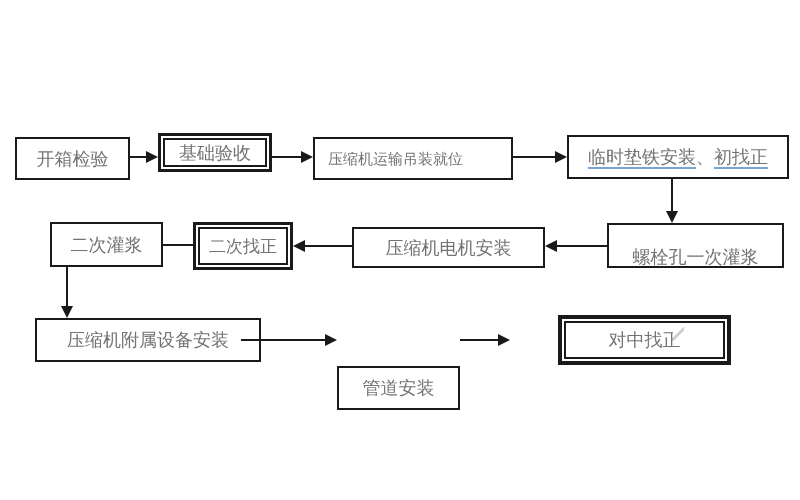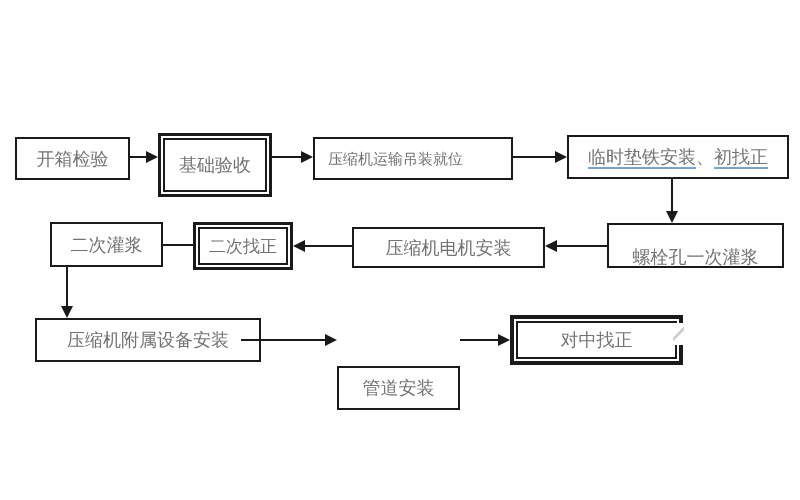--- a/index.html
+++ b/index.html
@@ -23,21 +23,21 @@
     font-size: 18px;
     line-height: 1;
     white-space: nowrap;
   }
   .node.small-text {
     font-size: 15px;
     justify-content: flex-start;
     padding-left: 13px;
   }
   .node.dbl { border-width: 3px; padding: 2px; }
-  .node.dbl-thick { border-width: 4px; padding: 2px; }
+  .node.dbl-thick { border-width: 4px; padding: 2px; margin-left: 48px; }
   .node .inner {
     box-sizing: border-box;
     border: 2px solid #1a1a1a;
     width: 100%;
     height: 100%;
     display: flex;
     align-items: center;
     justify-content: center;
     white-space: nowrap;
   }
@@ -81,21 +81,21 @@
 
   <div class="node" style="left:15px; top:137px; width:115px; height:43px;">
     <span>开箱检验</span>
   </div>
 
   <div class="arrow" style="left:130px; top:151px; width:28px; height:12px;">
     <div class="ah-line" style="left:0; top:5px; width:17px;"></div>
     <div class="ah-right" style="left:16px; top:0;"></div>
   </div>
 
-  <div class="node dbl" style="left:158px; top:133px; width:114px; height:64px;justify-content:center;">
+  <div class="node dbl" style="left:158px; top:133px; width:114px; height:39px;justify-content:center;">
     <div class="inner">
       <span>基础验收</span>
     </div>
   </div>
 
   <div class="arrow" style="left:272px; top:151px; width:41px; height:12px;">
     <div class="ah-line" style="left:0; top:5px; width:30px;"></div>
     <div class="ah-right" style="left:29px; top:0;"></div>
   </div>
 

